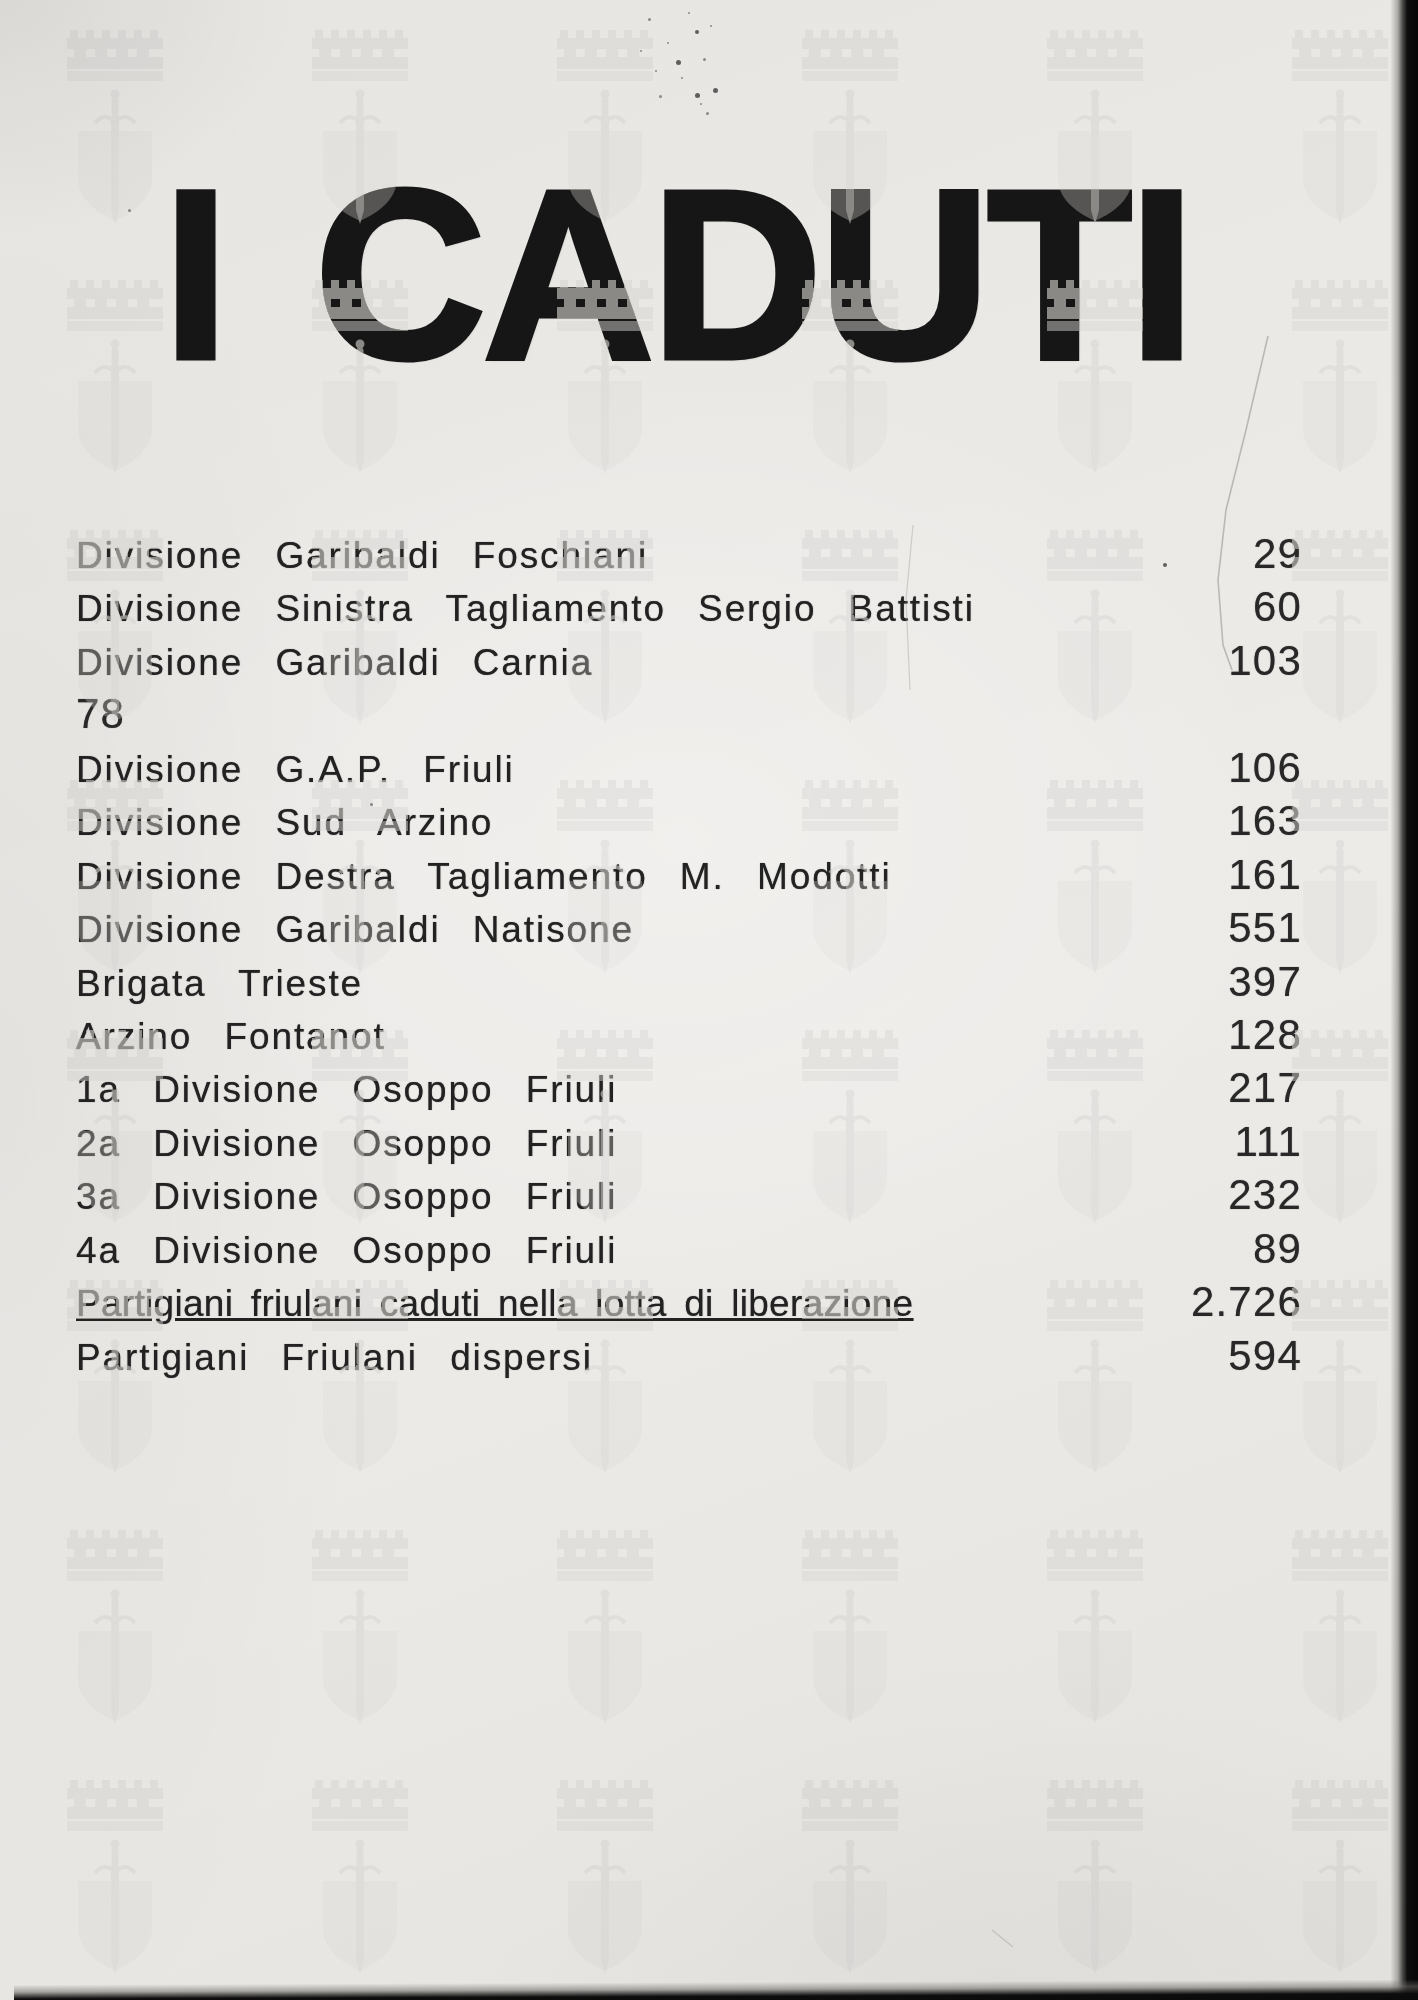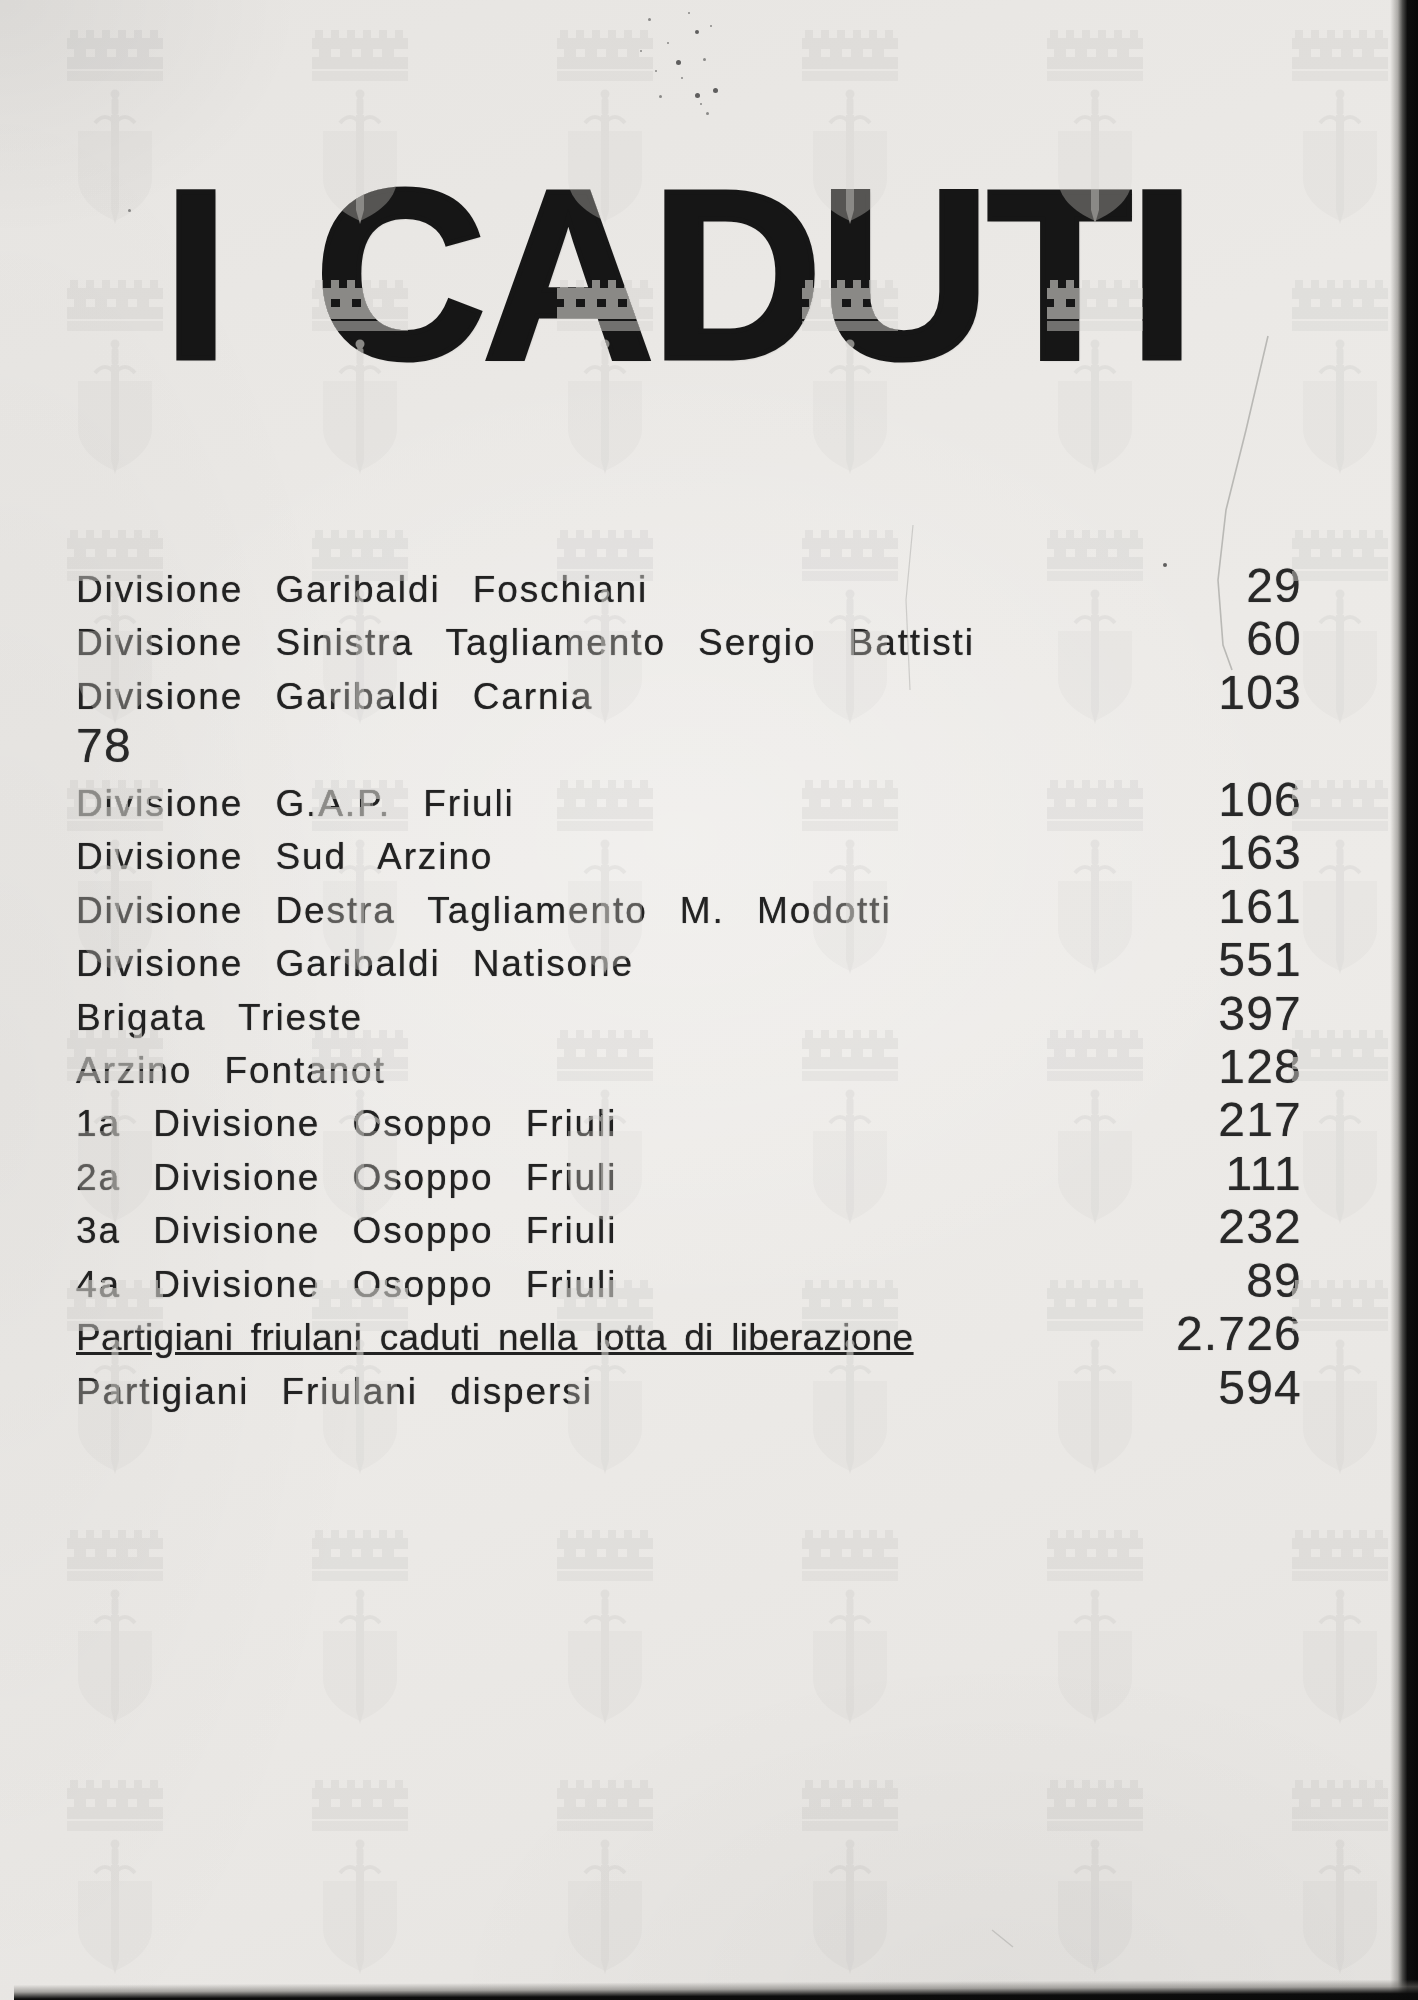--- a/index.html
+++ b/index.html
@@ -21,27 +21,27 @@
   .page-title{
     position:absolute;left:163px;top:155px;z-index:2;
     font-size:237px;font-weight:bold;line-height:1;
     letter-spacing:-3px;word-spacing:26px;
     color:var(--ink-title,#161616);
     -webkit-text-stroke:5px currentColor;
     text-shadow:1px 1px 3px rgba(25,25,25,.45);
     white-space:nowrap;
     transform:scaleY(1.02);
   }
-  .casualty-table{position:absolute;left:76px;top:527px;width:1226px;z-index:2;margin-top:32px;}
+  .casualty-table{position:absolute;left:76px;top:527px;width:1226px;z-index:2;}
   .row{display:flex;justify-content:space-between;align-items:baseline;
        height:53.45px;line-height:53.45px;white-space:nowrap;}
   .unit{font-size:37px;letter-spacing:1.9px;word-spacing:20px;
         color:var(--ink,#222);text-shadow:0 0 1px rgba(34,34,34,.65);}
   .row.tight .unit{letter-spacing:.3px;word-spacing:7px;text-decoration:underline;}
-  .count{font-size:48px;letter-spacing:1.2px;color:#282828;
+  .count{font-size:42px;letter-spacing:1.2px;color:#282828;
          text-shadow:0 0 1px rgba(40,40,40,.6);}
   .edge-right{
     position:absolute;top:0;right:0;width:48px;height:2000px;z-index:6;
     background:linear-gradient(to right, rgba(20,20,20,0) 0%, rgba(20,20,20,0) 42%,
        rgba(120,118,114,.55) 58%, #4a4a48 68%, var(--photo-border,#0c0c0c) 78%, #070707 100%);
   }
   .edge-bottom{
     position:absolute;left:14px;bottom:-8px;width:1420px;height:26px;z-index:6;
     transform:rotate(-0.22deg);
     background:linear-gradient(to bottom, rgba(60,60,58,0) 0%, rgba(110,108,104,.55) 28%,

